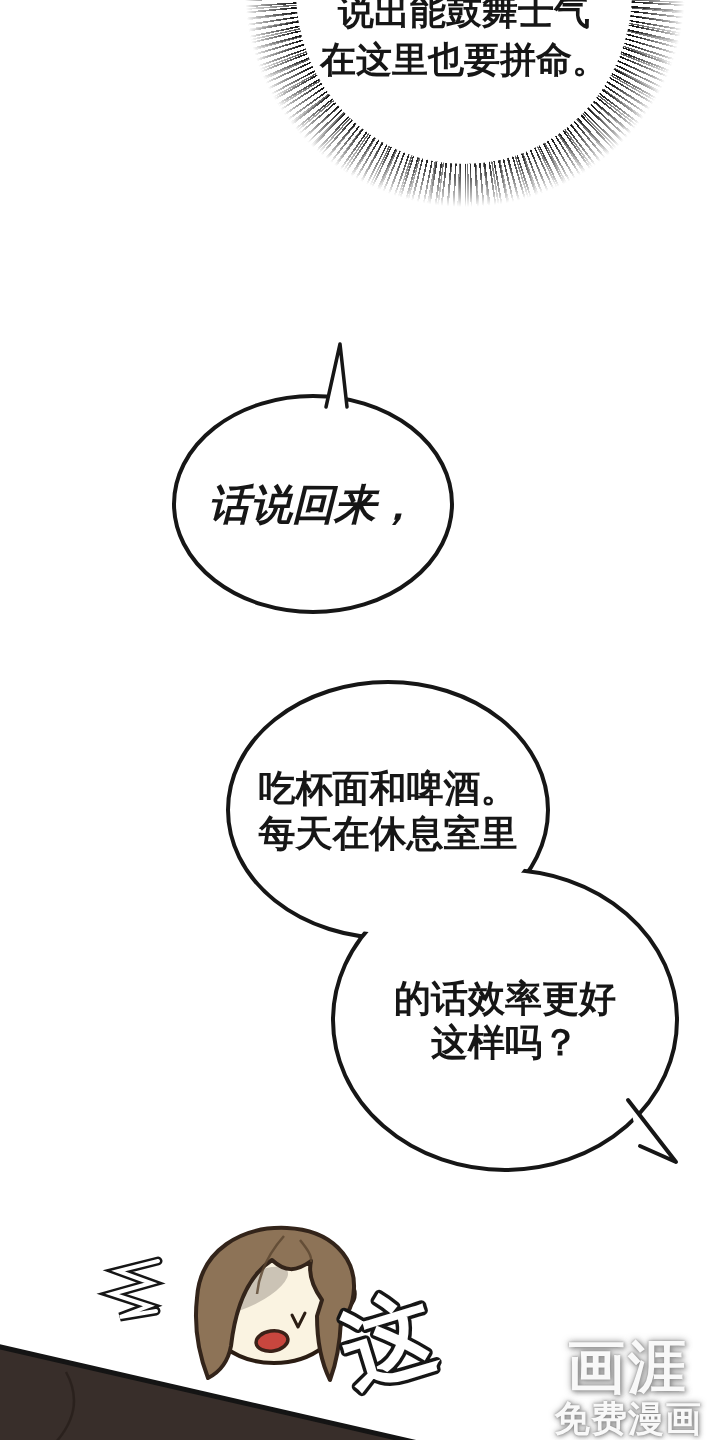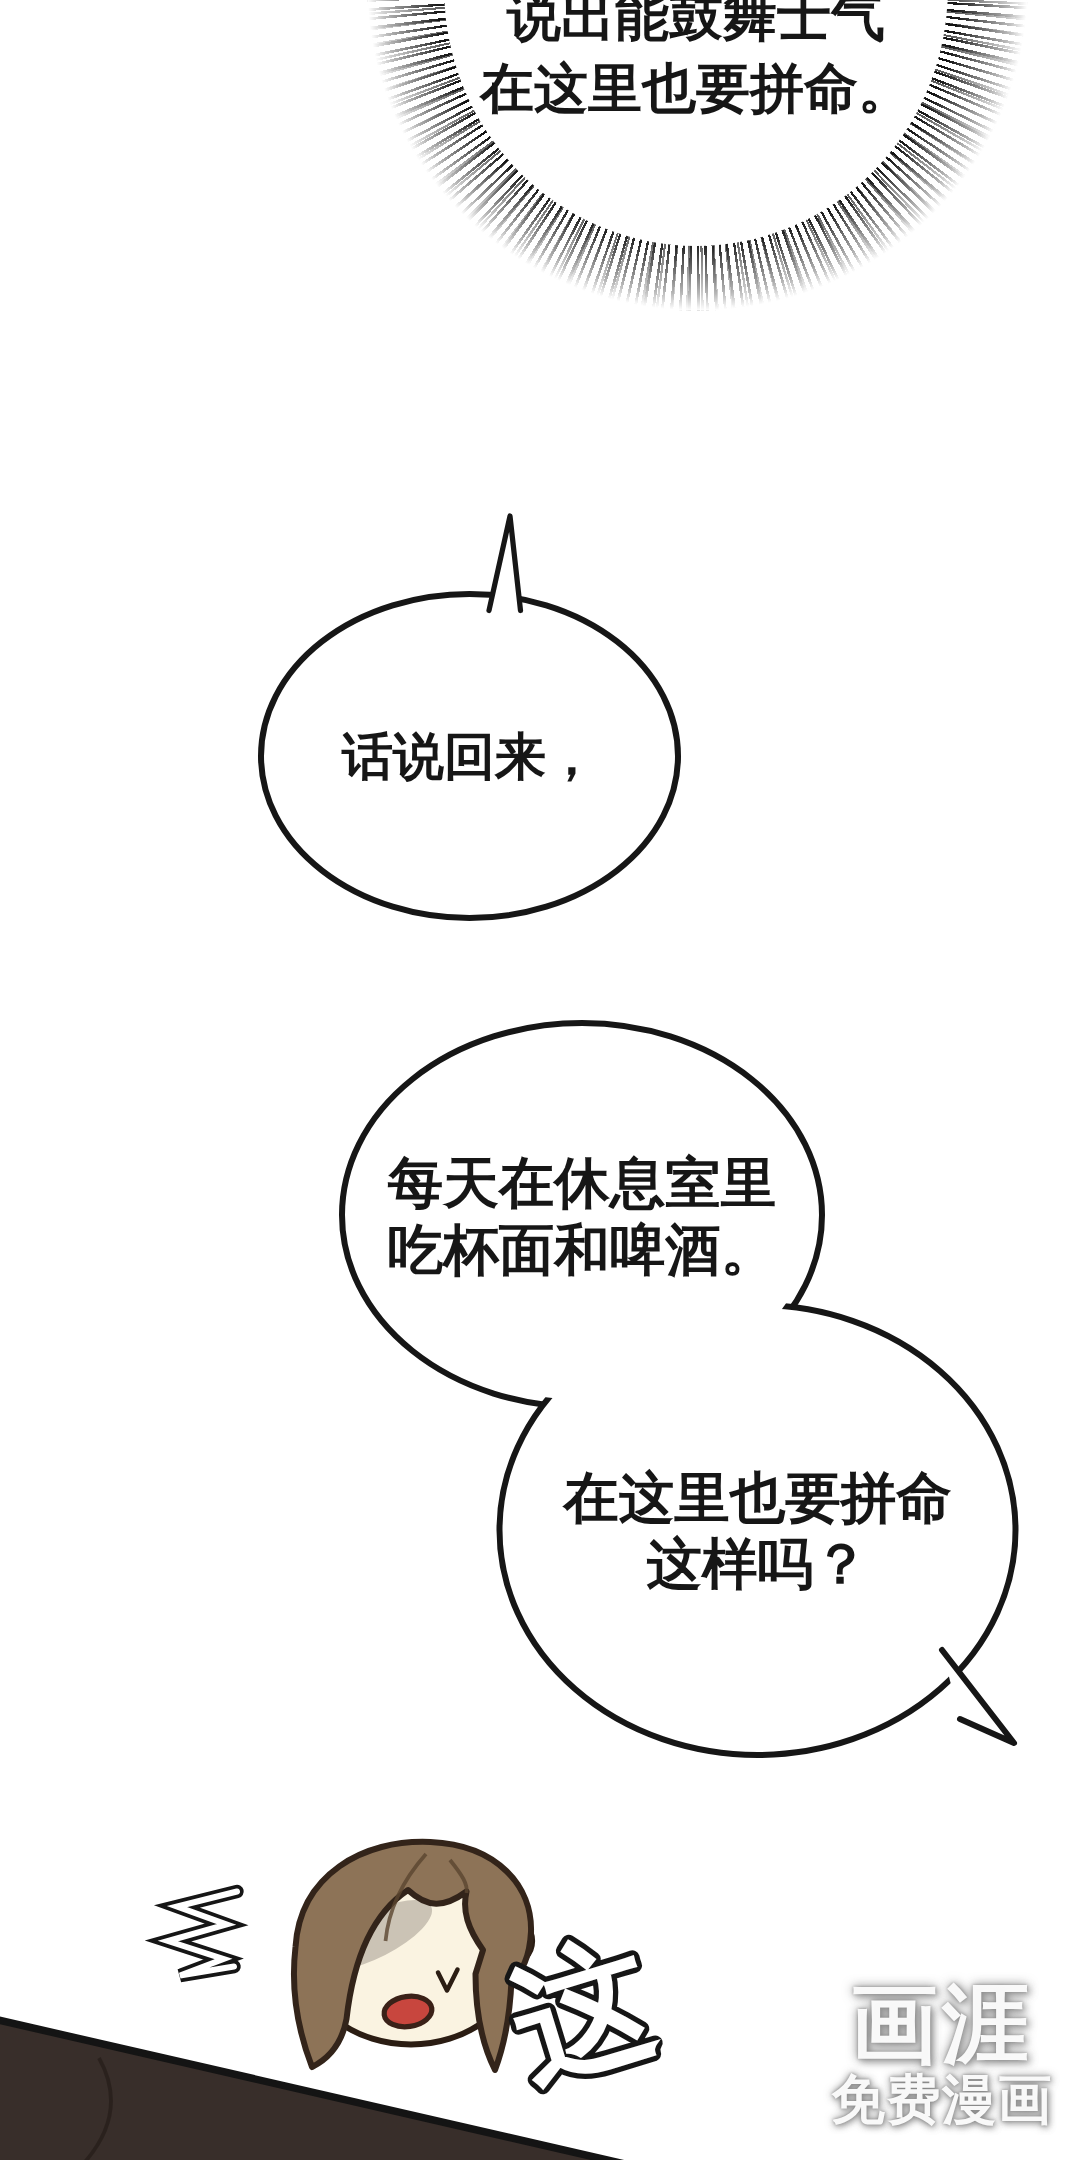--- a/index.html
+++ b/index.html
@@ -28,32 +28,33 @@
 
   
   #art{position:absolute;left:0;top:0;z-index:2;}
 
   
   .btxt{
     position:absolute;z-index:3;color:#161616;font-weight:700;
     text-align:center;white-space:nowrap;
   }
   #shout-text{left:292px;top:-12px;width:344px;font-size:36px;line-height:48px;}
-  #aside-text{left:183px;top:486px;width:260px;font-size:34px;line-height:38px;}
+  #aside-text{left:183px;top:486px;width:260px;font-size:42px;line-height:38px;font-style:italic;}
   #daily-text{left:228px;top:766px;width:320px;font-size:37px;line-height:45px;}
   #worry-text{left:333px;top:977px;width:344px;font-size:37px;line-height:44px;}
 
   
   #watermark{
     position:absolute;left:550px;top:1314px;width:156px;z-index:5;
     text-align:center;color:rgba(253,253,253,.96);
   }
   .wm-logo{
     font-size:58px;line-height:70px;font-weight:700;letter-spacing:3px;
     text-shadow:0 0 7px rgba(125,125,125,.9),0 0 2px rgba(150,150,150,.95),2px 2px 5px rgba(110,110,110,.55);
+    margin-top:18px;
   }
   .wm-tagline{
     font-size:36px;line-height:33px;font-weight:700;letter-spacing:1px;
     text-shadow:0 0 6px rgba(125,125,125,.9),0 0 2px rgba(150,150,150,.95),1px 1px 4px rgba(110,110,110,.55);
   }
 </style>
 </head>
 <body>
 
 <div id="page">
@@ -115,26 +116,26 @@
   <div class="btxt" id="shout-text">
     <div>说出能鼓舞士气</div>
     <div>在这里也要拼命。</div>
   </div>
 
   <div class="btxt" id="aside-text">
     <div>话说回来，</div>
   </div>
 
   <div class="btxt" id="daily-text">
+    <div>吃杯面和啤酒。</div>
     <div>每天在休息室里</div>
-    <div>吃杯面和啤酒。</div>
   </div>
 
   <div class="btxt" id="worry-text">
-    <div>在这里也要拼命</div>
+    <div>的话效率更好</div>
     <div>这样吗？</div>
   </div>
 
   <div id="watermark">
     <div class="wm-logo">画涯</div>
     <div class="wm-tagline">免费漫画</div>
   </div>
 
 </div>
 

